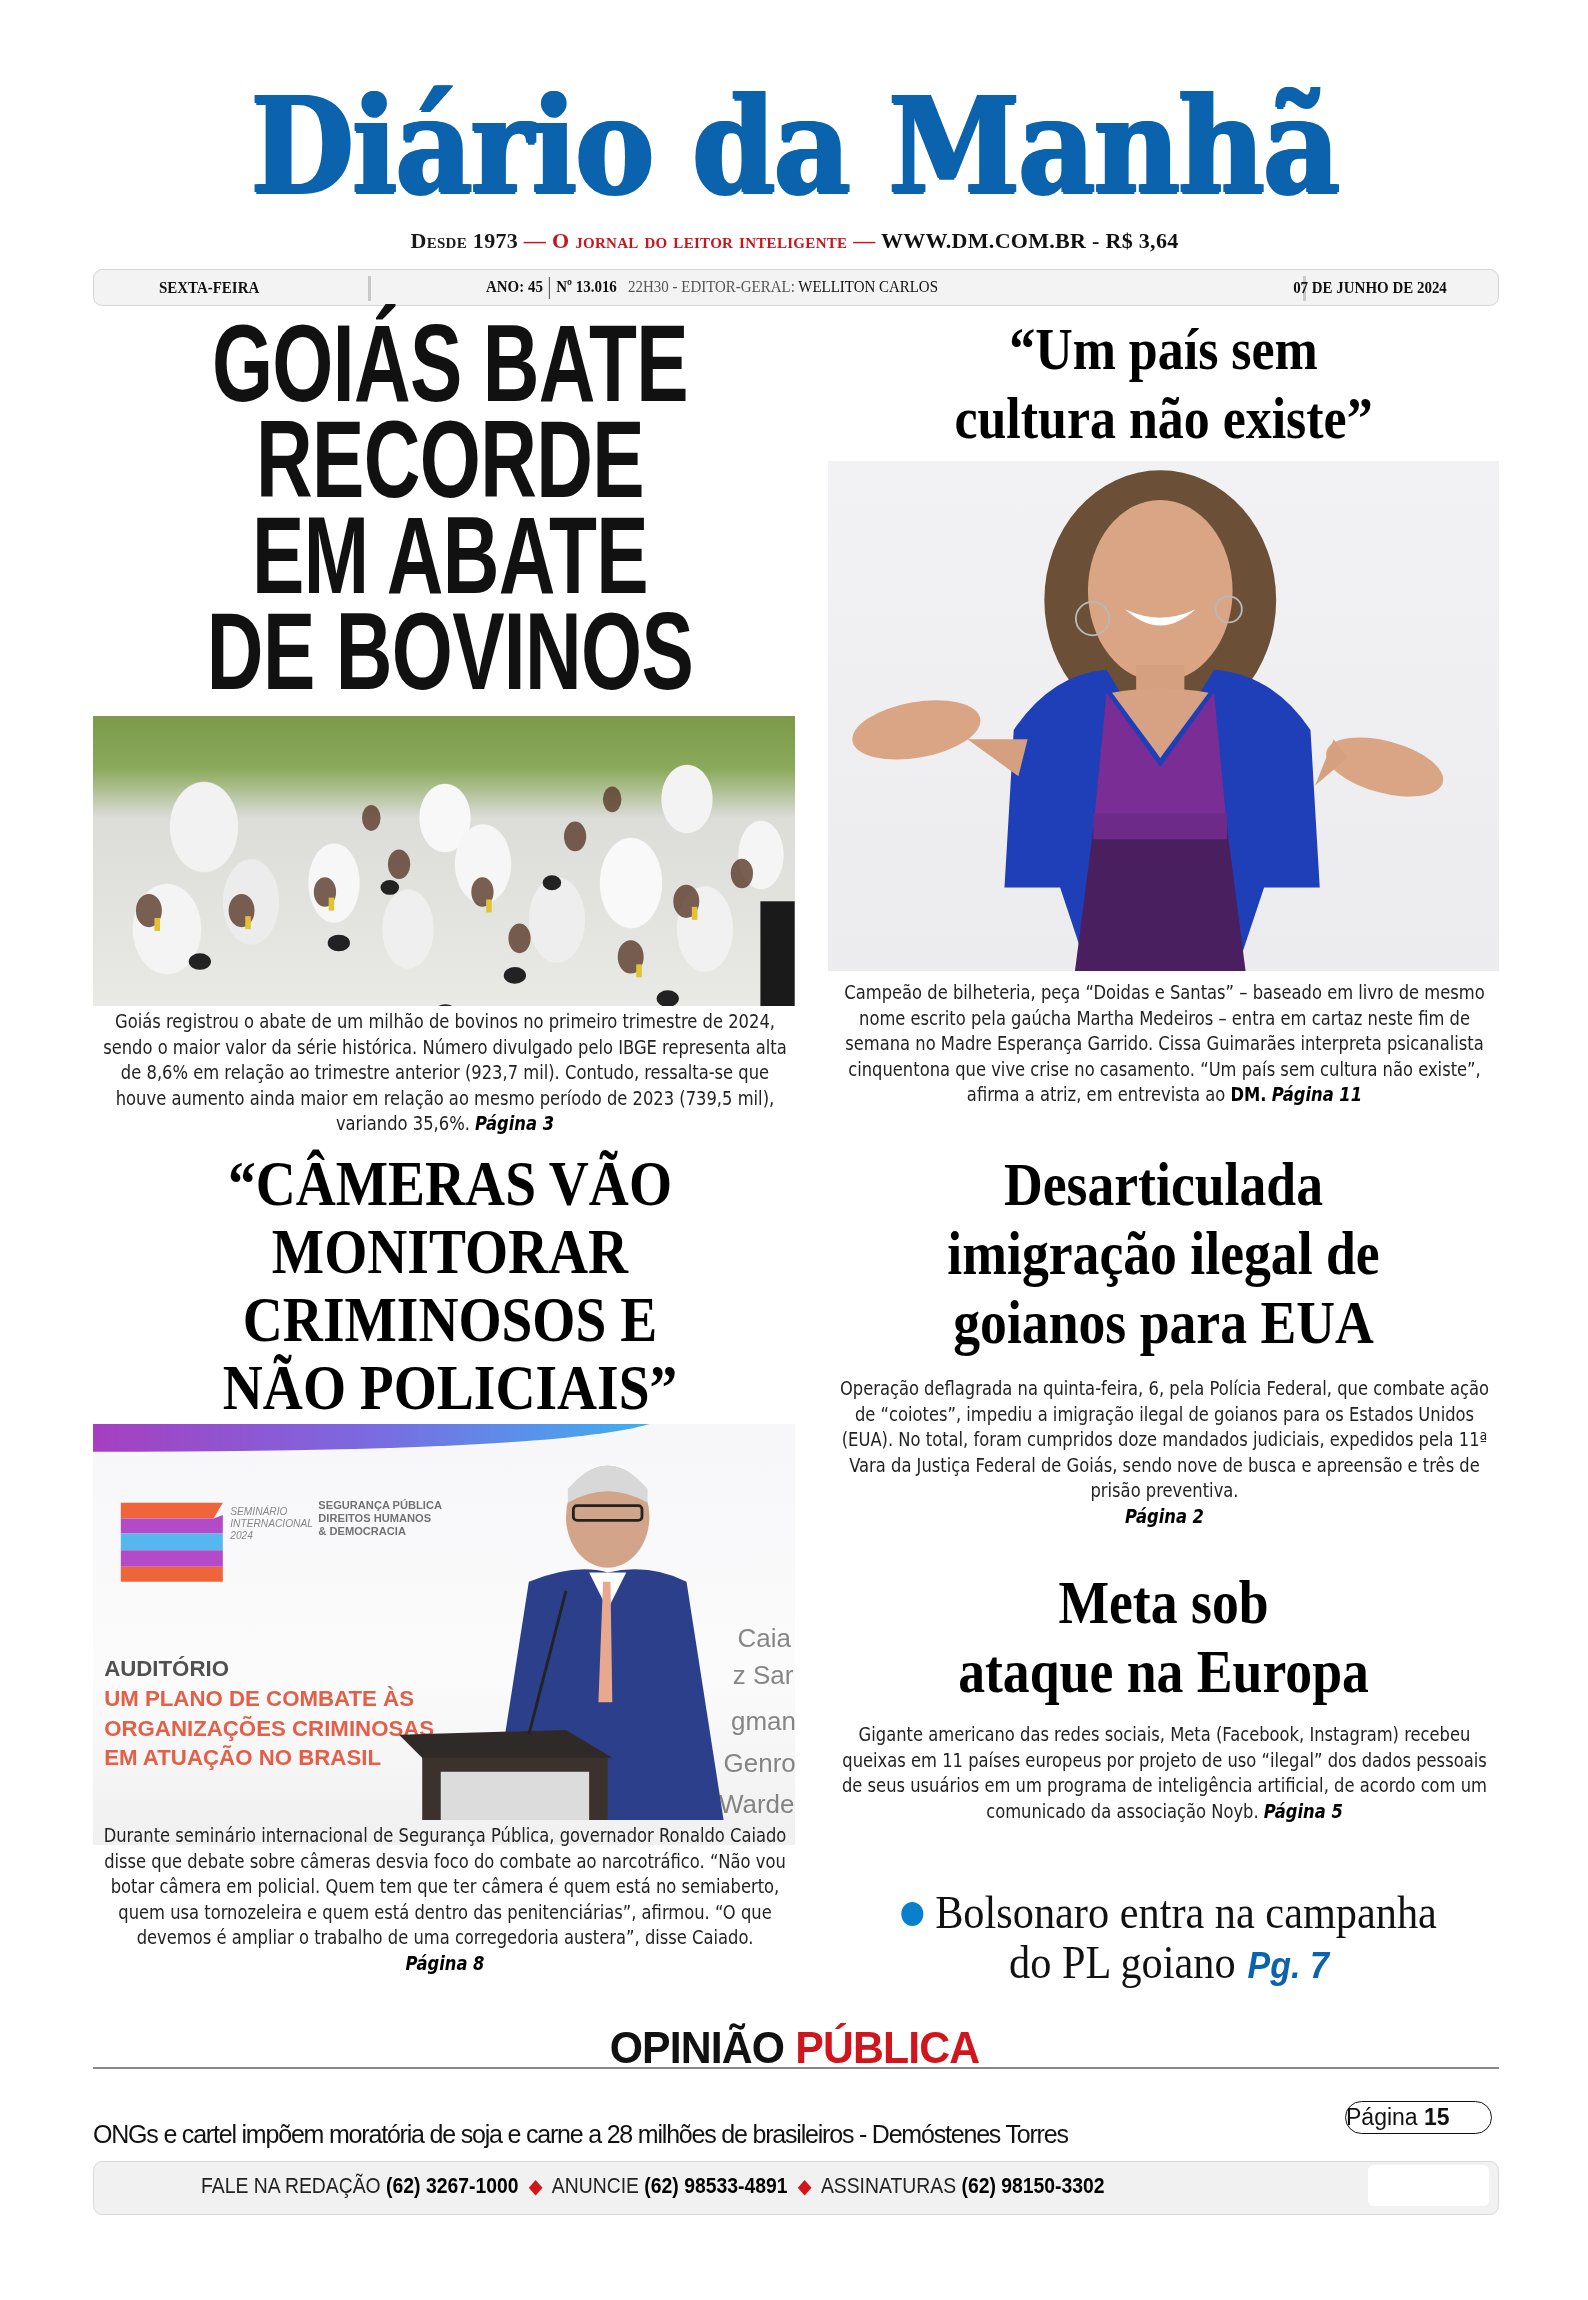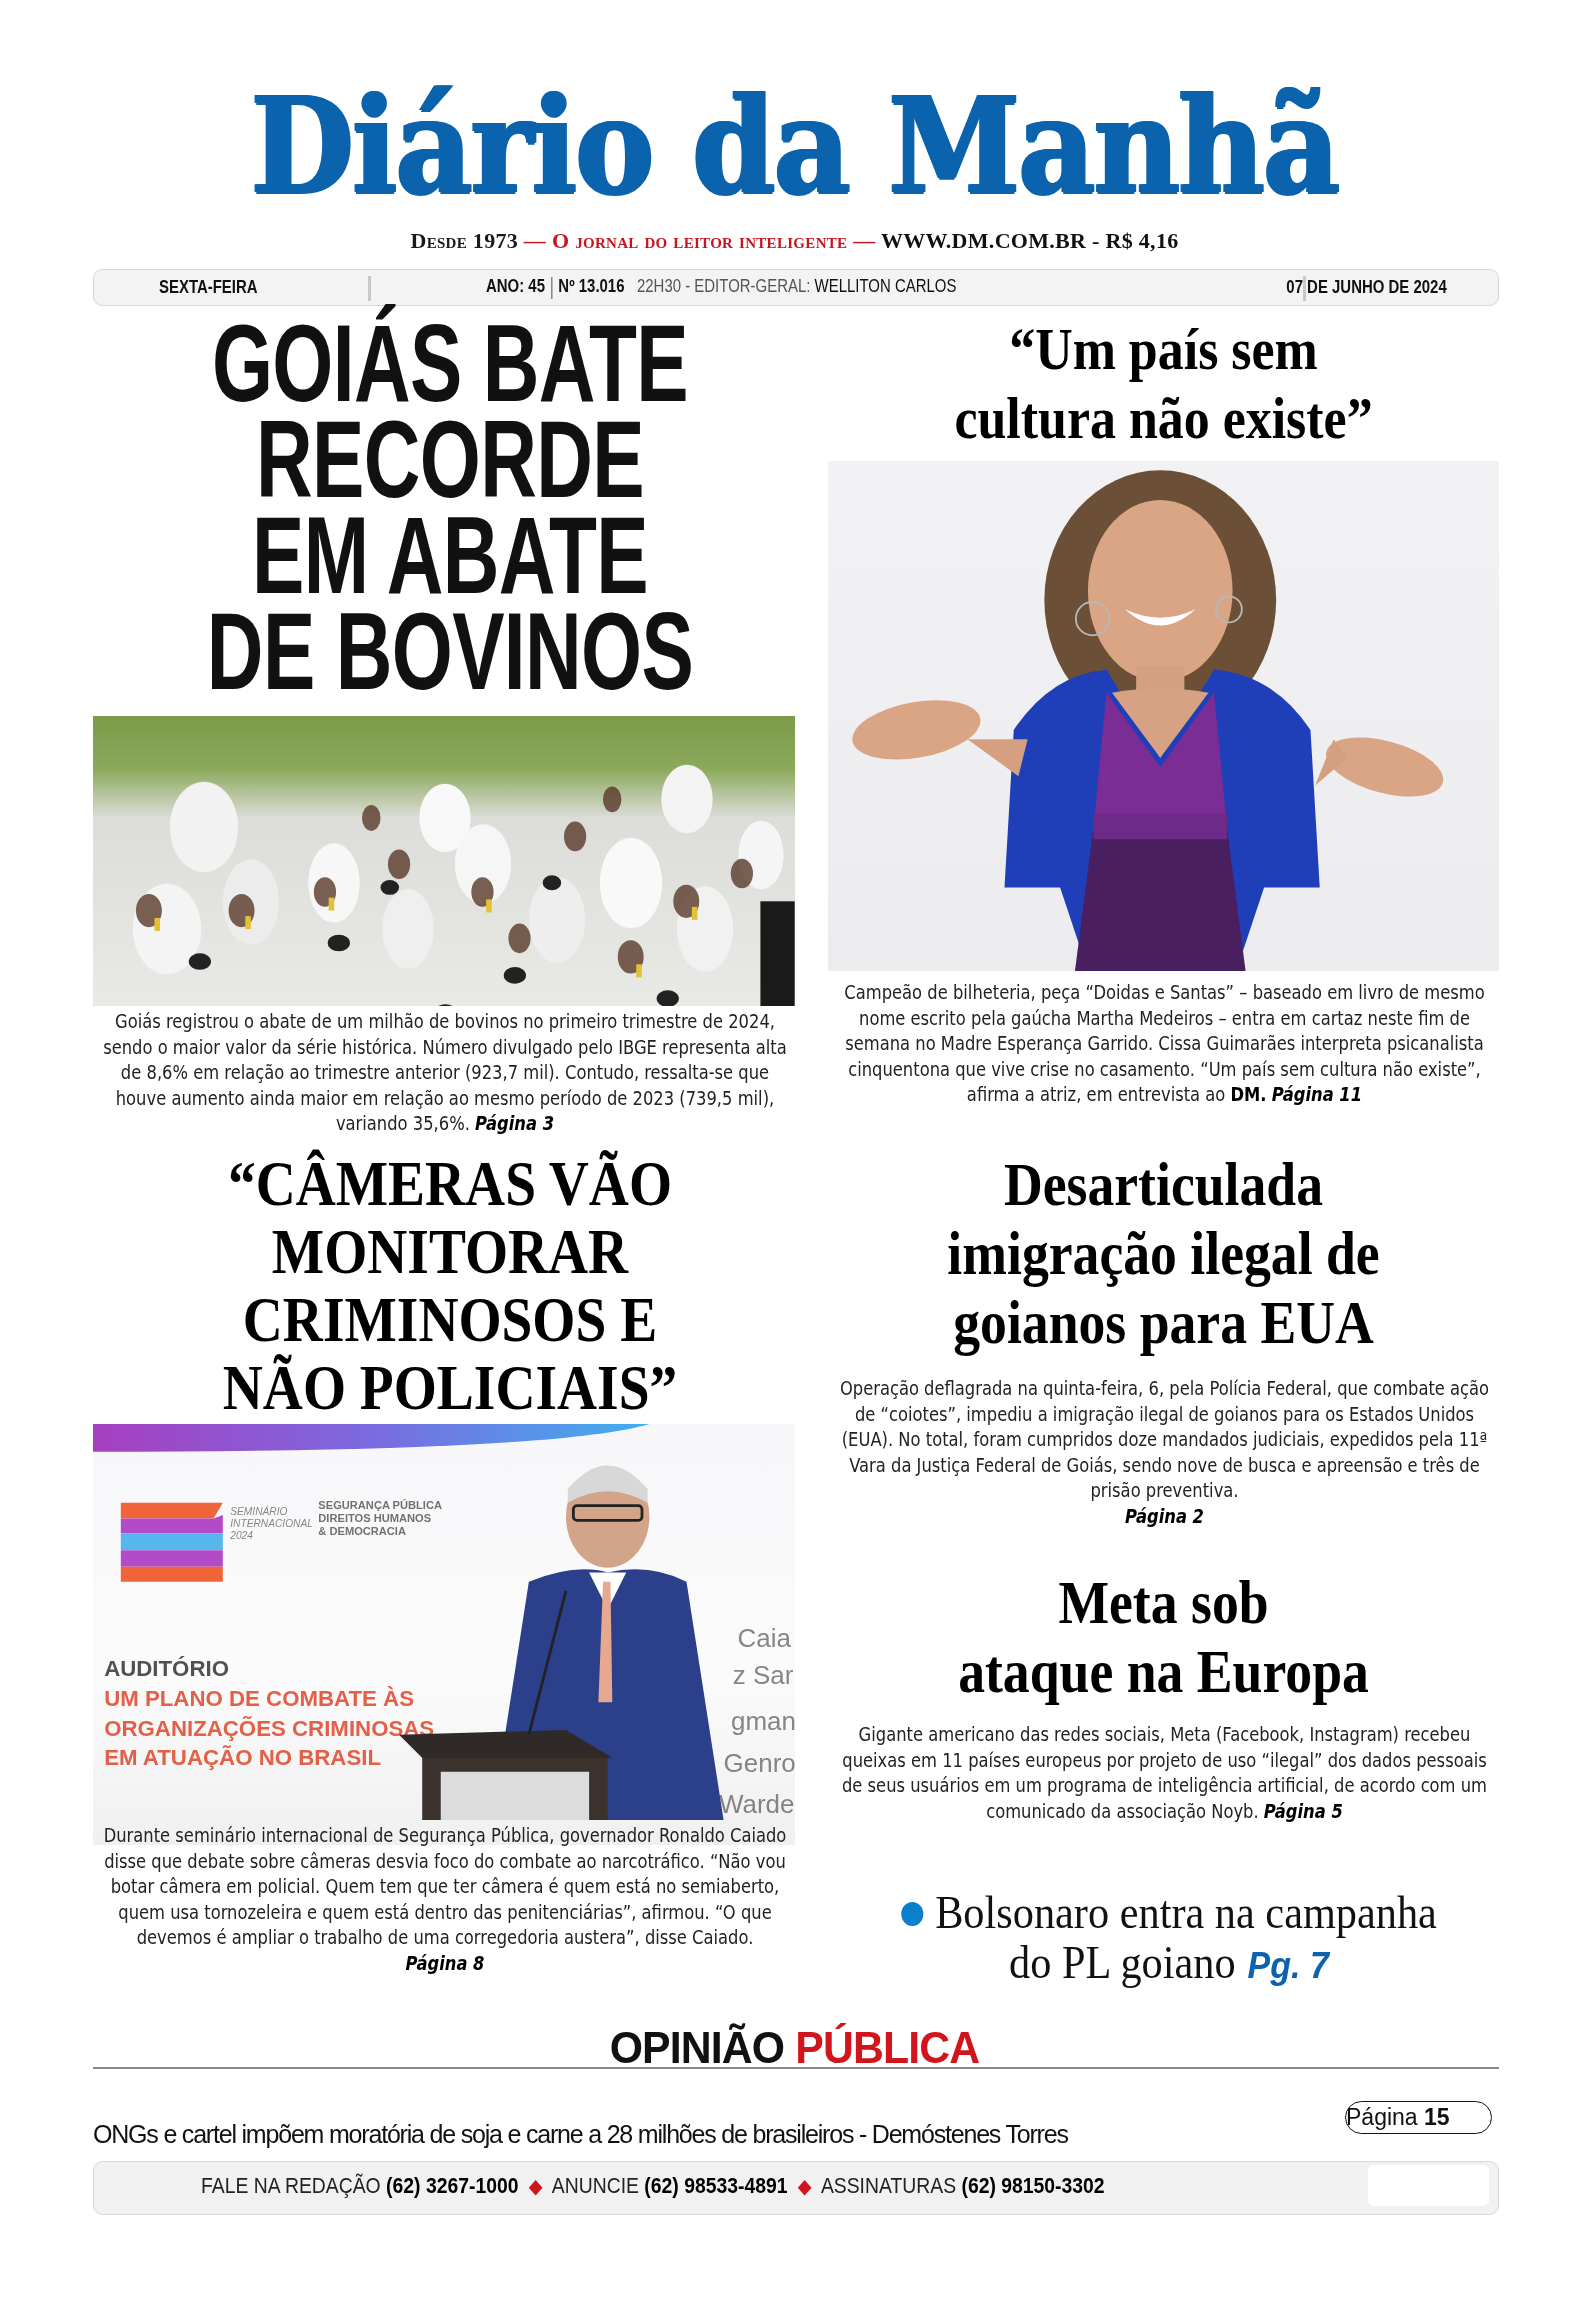--- a/index.html
+++ b/index.html
@@ -21,21 +21,21 @@
       font-family: "Liberation Serif", serif; font-size: 22px; font-weight: bold;
       letter-spacing: 0.3px;
     }
     .tagline .red { color: #c8141e; font-variant: small-caps; font-weight: bold; }
     .tagline .dark { color: #1a1a1a; font-variant: small-caps; }
 
     
     .infobar {
       left: 93px; top: 269px; width: 1406px; height: 37px;
       background: #f3f3f3; border: 0.9px solid #d6d6d6; border-radius: 9.3px;
-      font-family: Liberation Sans, sans-serif; font-size: 17.6px;
+      font-family: Liberation Serif, serif; font-size: 17.6px;
       display: flex; align-items: center;
     }
     .infobar .day { position: absolute; left: 65px; font-weight: bold; transform: scaleX(0.85); transform-origin: left; }
     .infobar .sep1 { position: absolute; left: 274px; top: 5.6px; width: 2.8px; height: 25px; background: #c8c8c8; }
     .infobar .mid { position: absolute; left: 392px; transform: scaleX(0.85); transform-origin: left; white-space: nowrap; }
     .infobar .mid b { font-weight: bold; }
     .infobar .mid .vbar { display: inline-block; width: 0.9px; height: 22px; background: #333; vertical-align: middle; margin: 0 7.4px; }
     .infobar .mid .light { color: #555; }
     .infobar .sep2 { position: absolute; left: 1209px; top: 5.6px; width: 2.8px; height: 25px; background: #c8c8c8; }
     .infobar .date { position: absolute; right: 51px; font-weight: bold; transform: scaleX(0.85); transform-origin: right; }
@@ -145,21 +145,21 @@
 <body>
 
 <div class="abs masthead">Diário da Manhã</div>
 <div class="abs tagline">
   <span class="dark">Desde 1973</span>
   <span class="red">—</span>
   <span class="red">O jornal do leitor inteligente</span>
   <span class="red">—</span>
   <span>WWW.DM.COM.BR</span>
   <span> - </span>
-  <span>R$ 4,16</span>
+  <span>R$ 3,64</span>
 </div>
 
 <div class="abs infobar">
   <span class="day">SEXTA-FEIRA</span>
   <span class="sep1"></span>
   <span class="mid">
     <b>ANO: 45</b><span class="vbar"></span><b>Nº 13.016</b>
     &nbsp;&nbsp;<span class="light">22H30</span>
     <span class="light"> - </span>
     <span class="light">EDITOR-GERAL:</span>

